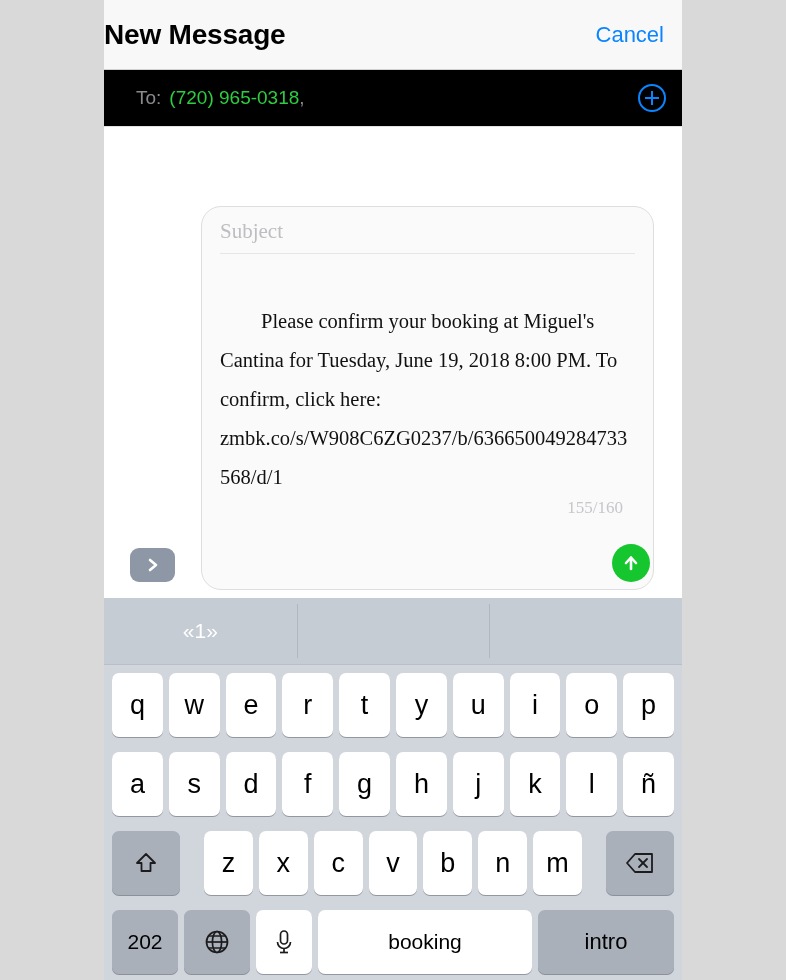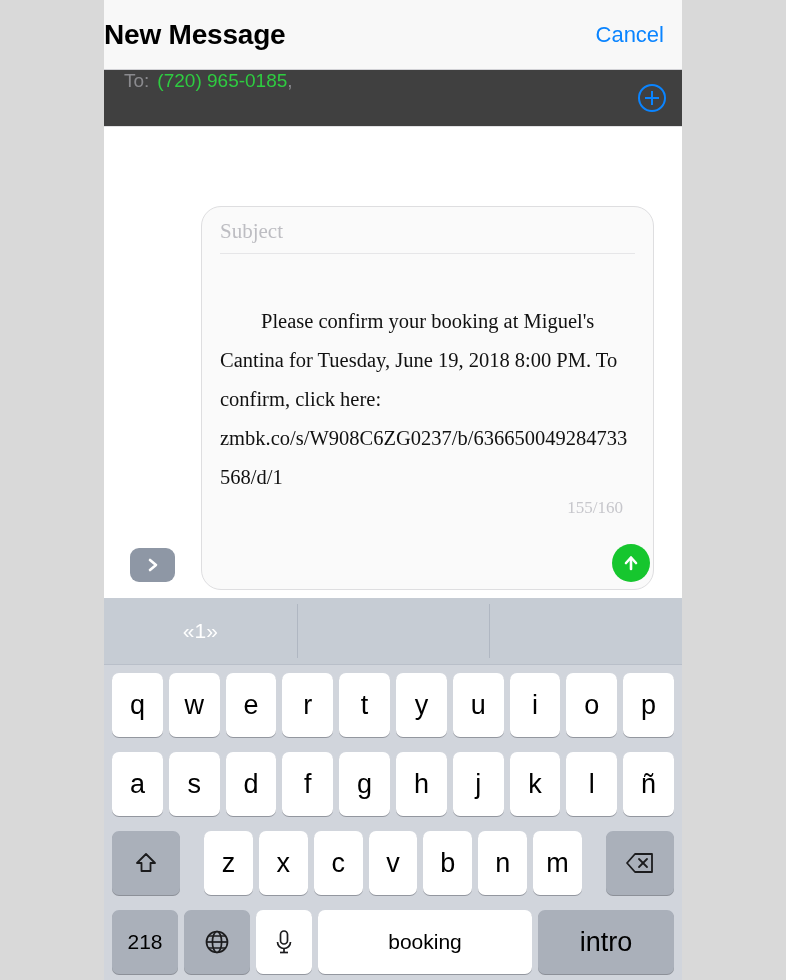--- a/index.html
+++ b/index.html
@@ -49,24 +49,25 @@
     transform: translateY(-50%);
     font-size: 22px;
     color: #0a84ff;
     cursor: pointer;
   }
 
   
   .to-row {
     position: relative;
     height: 56px;
-    background: #404040;
+    background: #000000;
     border-bottom: 1px solid #e2e2e4;
     display: flex;
-    padding: 0 20px;
+    align-items: center;
+    padding: 0 32px;
     flex: 0 0 auto;
   }
   .to-label {
     font-size: 19px;
     color: #8a8a8e;
     margin-right: 8px;
   }
   .to-value {
     font-size: 19px;
     color: #2ecc40;
@@ -220,38 +221,38 @@
   .key.dark {
     background: #aab0ba;
     box-shadow: 0 1px 0 rgba(128,132,140,0.85);
   }
   .key.wide-shift { flex: 0 0 68px; }
   .key.wide-back  { flex: 0 0 68px; }
   .key.k123  { flex: 0 0 66px; font-size: 21px; }
   .key.kglobe{ flex: 0 0 66px; }
   .key.kmic  { flex: 0 0 56px; }
   .key.kspace{ flex: 1 1 0; font-size: 21px; }
-  .key.kintro{ flex: 0 0 136px; font-size: 27px; text-align: center; }
+  .key.kintro{ flex: 0 0 136px; font-size: 22px; text-align: center; }
 
   .row3-gap-l { flex: 0 0 18px; }
   .row3-gap-r { flex: 0 0 18px; }
 </style>
 </head>
 <body>
 
 <div id="phone">
 
   <div class="navbar">
     <div class="nav-title">New Message</div>
     <div class="nav-cancel">Cancel</div>
   </div>
 
   <div class="to-row">
     <span class="to-label">To:</span>
-    <span class="to-value">(720) 965-0185</span>
+    <span class="to-value">(720) 965-0318</span>
     <span class="to-comma">,</span>
     <span class="add-contact">
       <svg width="30" height="30" viewBox="0 0 30 30">
         <circle cx="15" cy="15" r="13" fill="none" stroke="#0a84ff" stroke-width="2"></circle>
         <line x1="15" y1="8" x2="15" y2="22" stroke="#0a84ff" stroke-width="2"></line>
         <line x1="8" y1="15" x2="22" y2="15" stroke="#0a84ff" stroke-width="2"></line>
       </svg>
     </span>
   </div>
 
@@ -331,21 +332,21 @@
       <div class="key dark wide-back">
         <svg width="30" height="24" viewBox="0 0 30 24">
           <path d="M10 3 L27 3 L27 21 L10 21 L2 12 Z" fill="none" stroke="#1c1c1e" stroke-width="1.8" stroke-linejoin="round"></path>
           <line x1="14" y1="8" x2="22" y2="16" stroke="#1c1c1e" stroke-width="1.8" stroke-linecap="round"></line>
           <line x1="22" y1="8" x2="14" y2="16" stroke="#1c1c1e" stroke-width="1.8" stroke-linecap="round"></line>
         </svg>
       </div>
     </div>
 
     <div class="krow">
-      <div class="key dark k123">218</div>
+      <div class="key dark k123">202</div>
       <div class="key dark kglobe">
         <svg width="28" height="28" viewBox="0 0 28 28">
           <circle cx="14" cy="14" r="10.5" fill="none" stroke="#1c1c1e" stroke-width="1.7"></circle>
           <ellipse cx="14" cy="14" rx="4.6" ry="10.5" fill="none" stroke="#1c1c1e" stroke-width="1.7"></ellipse>
           <line x1="3.5" y1="14" x2="24.5" y2="14" stroke="#1c1c1e" stroke-width="1.7"></line>
           <line x1="5.5" y1="8" x2="22.5" y2="8" stroke="#1c1c1e" stroke-width="1.5"></line>
           <line x1="5.5" y1="20" x2="22.5" y2="20" stroke="#1c1c1e" stroke-width="1.5"></line>
         </svg>
       </div>
       <div class="key kmic">

